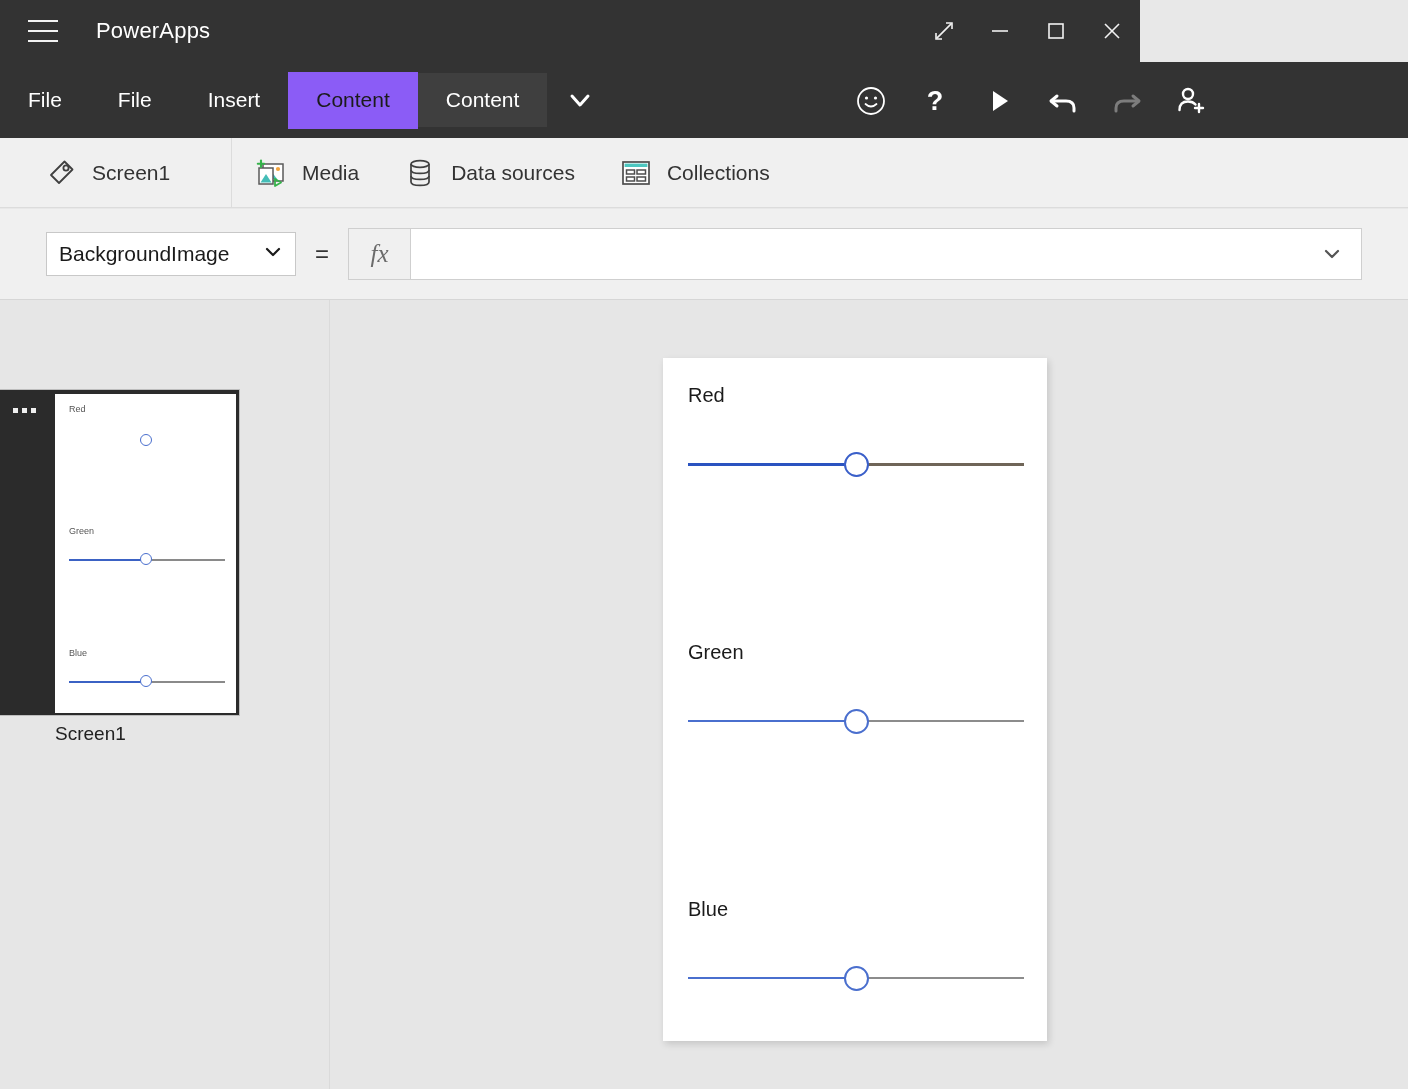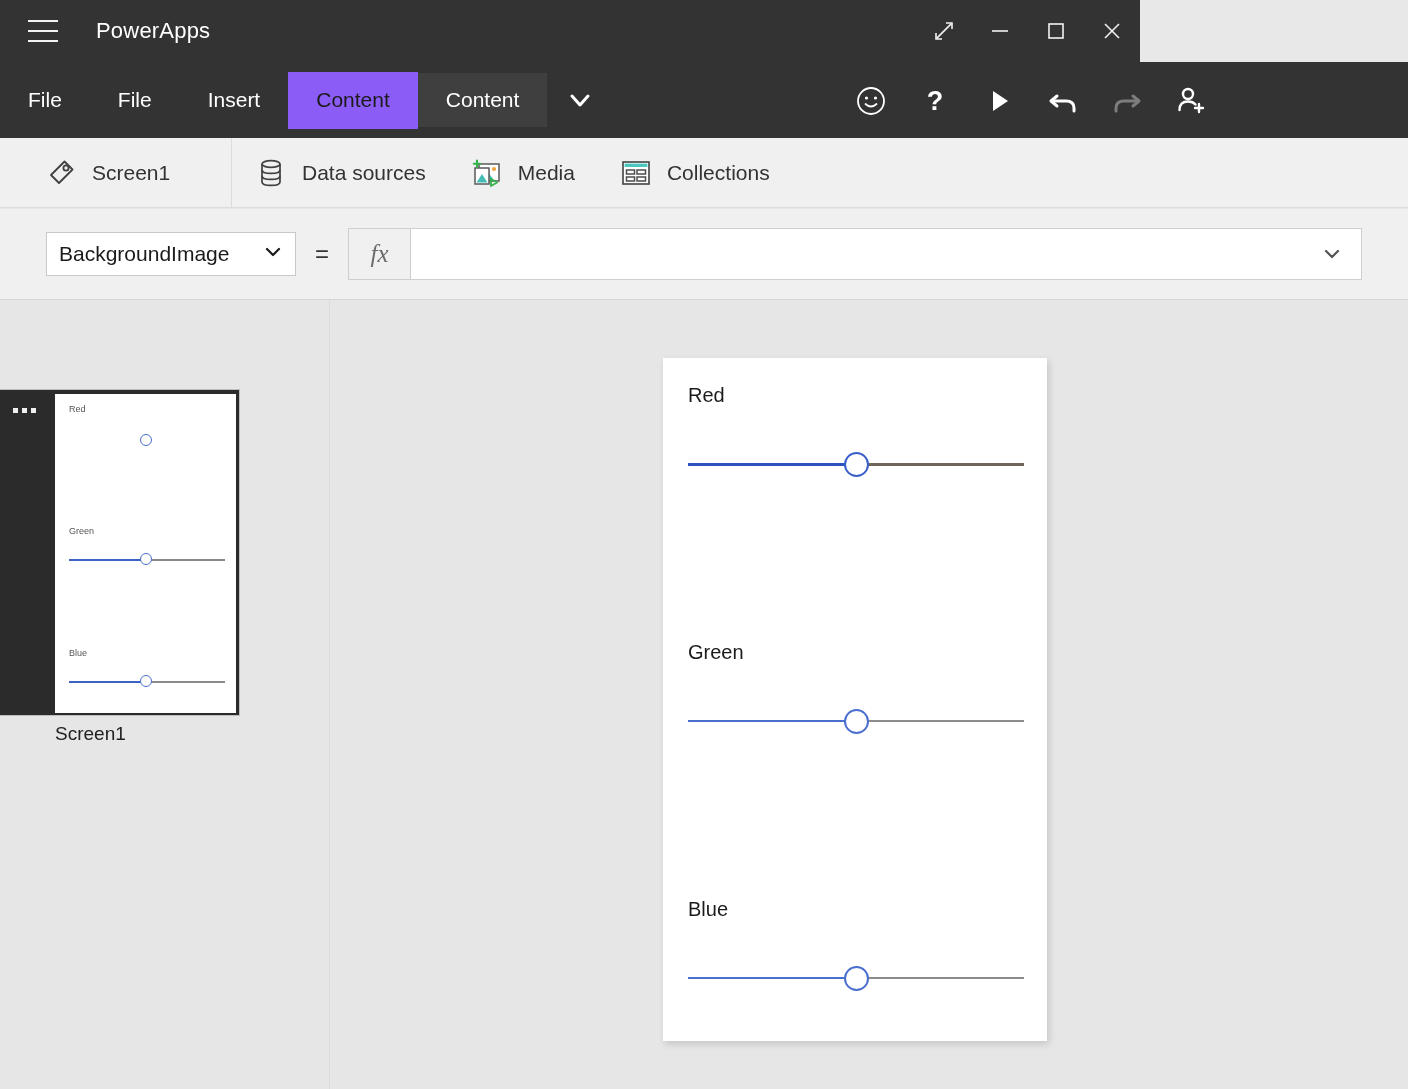--- a/index.html
+++ b/index.html
@@ -250,44 +250,44 @@
         <svg width="32" height="32" viewBox="0 0 32 32">
           <path d="M19.5 4.5 L27.5 12.5 L14 26 L6 18 Z" fill="none" stroke="#404040" stroke-width="1.8" stroke-linejoin="round"></path>
           <circle cx="21" cy="11" r="2.6" fill="none" stroke="#404040" stroke-width="1.8"></circle>
         </svg>
       </span>
       <span>Screen1</span>
     </div>
 
     <div class="cmd">
       <span class="cmd-icon">
-        <svg width="30" height="32" viewBox="0 0 30 32">
-          <ellipse cx="15" cy="7" rx="9" ry="3.4" fill="none" stroke="#404040" stroke-width="1.7"></ellipse>
-          <path d="M6 7 L6 25 Q6 28.4 15 28.4 Q24 28.4 24 25 L24 7" fill="none" stroke="#404040" stroke-width="1.7"></path>
-          <path d="M6 13 Q6 16.4 15 16.4 Q24 16.4 24 13" fill="none" stroke="#404040" stroke-width="1.7"></path>
-          <path d="M6 19 Q6 22.4 15 22.4 Q24 22.4 24 19" fill="none" stroke="#404040" stroke-width="1.7"></path>
-        </svg>
-      </span>
-      <span>Data sources</span>
-    </div>
-
-    <div class="cmd">
-      <span class="cmd-icon">
         <svg width="32" height="32" viewBox="0 0 32 32">
           <rect x="8" y="7" width="20" height="17" fill="#ffffff" stroke="#5a5a5a" stroke-width="1.5"></rect>
           <circle cx="23" cy="12" r="2.1" fill="#f3a43c"></circle>
           <path d="M9.5 22.5 L16 14 L22.5 22.5 Z" fill="#44bdb7"></path>
           <rect x="4" y="11" width="14" height="16" fill="#ffffff" stroke="#5a5a5a" stroke-width="1.5"></rect>
           <path d="M5.5 25.5 L11 17 L16.5 25.5 Z" fill="#44bdb7"></path>
           <line x1="6" y1="3.5" x2="6" y2="10" stroke="#35b34a" stroke-width="2.1" stroke-linecap="round"></line>
           <line x1="2.8" y1="6.8" x2="9.2" y2="6.8" stroke="#35b34a" stroke-width="2.1" stroke-linecap="round"></line>
           <path d="M20 22 L26 25.5 L20 29 Z" fill="none" stroke="#35b34a" stroke-width="1.8" stroke-linejoin="round"></path>
         </svg>
       </span>
       <span>Media</span>
+    </div>
+
+    <div class="cmd">
+      <span class="cmd-icon">
+        <svg width="30" height="32" viewBox="0 0 30 32">
+          <ellipse cx="15" cy="7" rx="9" ry="3.4" fill="none" stroke="#404040" stroke-width="1.7"></ellipse>
+          <path d="M6 7 L6 25 Q6 28.4 15 28.4 Q24 28.4 24 25 L24 7" fill="none" stroke="#404040" stroke-width="1.7"></path>
+          <path d="M6 13 Q6 16.4 15 16.4 Q24 16.4 24 13" fill="none" stroke="#404040" stroke-width="1.7"></path>
+          <path d="M6 19 Q6 22.4 15 22.4 Q24 22.4 24 19" fill="none" stroke="#404040" stroke-width="1.7"></path>
+        </svg>
+      </span>
+      <span>Data sources</span>
     </div>
 
     <div class="cmd">
       <span class="cmd-icon">
         <svg width="32" height="30" viewBox="0 0 32 30">
           <rect x="3" y="4" width="26" height="22" fill="#ffffff" stroke="#4d4d4d" stroke-width="1.7"></rect>
           <rect x="4.6" y="5.6" width="22.8" height="3.4" fill="#4cc7c0"></rect>
           <rect x="6.5" y="12" width="8" height="4" fill="none" stroke="#4d4d4d" stroke-width="1.5"></rect>
           <rect x="6.5" y="19" width="8" height="4" fill="none" stroke="#4d4d4d" stroke-width="1.5"></rect>
           <rect x="17" y="12" width="8.5" height="4" fill="none" stroke="#4d4d4d" stroke-width="1.5"></rect>

